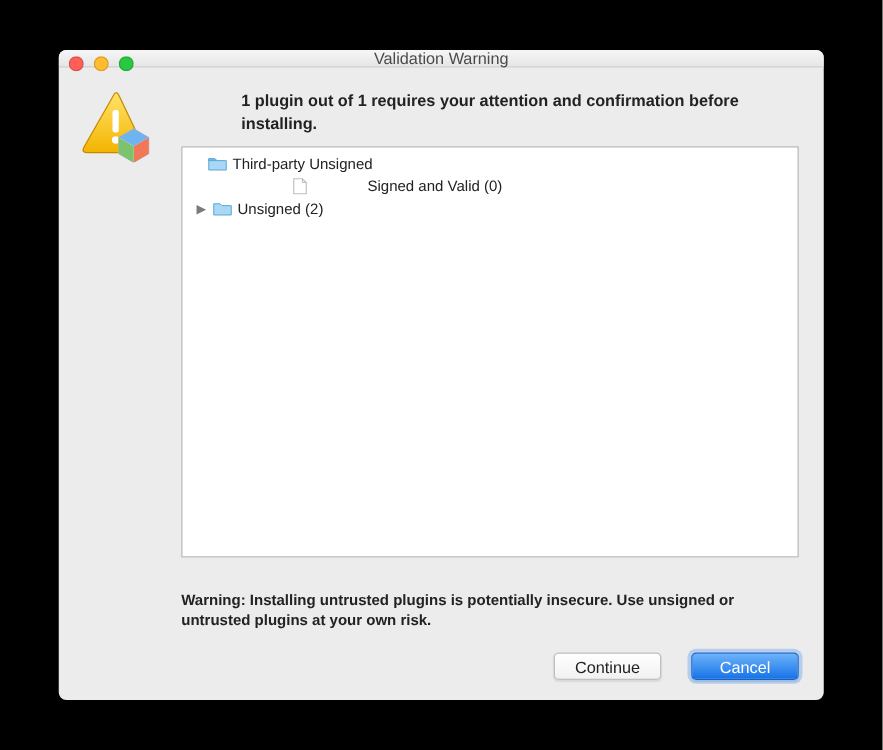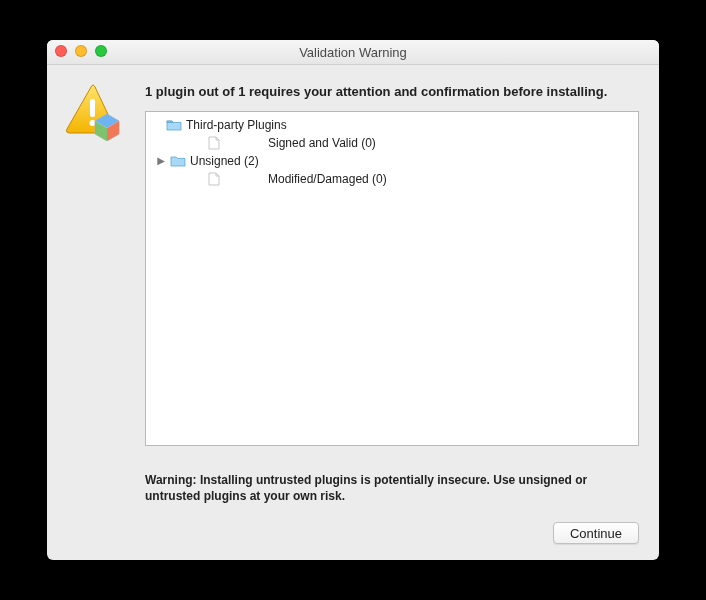--- a/index.html
+++ b/index.html
@@ -17,21 +17,21 @@
       width: 612px;
       height: 520px;
       background: #ececec;
       border-radius: 6px;
       box-shadow: 0 20px 60px rgba(0,0,0,0.6), 0 0 0 1px rgba(0,0,0,0.15);
       display: flex;
       flex-direction: column;
       overflow: hidden;
     }
     .titlebar {
-      height: 25px;
+      height: 14px;
       background: linear-gradient(to bottom, #f6f6f6, #e6e6e6);
       border-bottom: 1px solid #d0d0d0;
       display: flex;
       align-items: center;
       position: relative;
     }
     .traffic {
       position: absolute;
       left: 8px;
       top: 5px;
@@ -71,20 +71,21 @@
       flex: 1;
       display: flex;
       flex-direction: column;
     }
     .message {
       font-size: 13px;
       font-weight: 600;
       color: #222;
       margin-bottom: 10px;
       line-height: 1.35;
+      margin-left: 48px;
     }
     .tree {
       flex: 1;
       background: #fff;
       border: 1px solid #b8b8b8;
       overflow: auto;
       padding: 4px 0;
     }
     .tree-row {
       display: flex;
@@ -101,21 +102,21 @@
       flex-shrink: 0;
       text-align: center;
       color: #7a7a7a;
       font-size: 10px;
     }
     .node-icon {
       width: 16px;
       height: 14px;
       flex-shrink: 0;
     }
-    .indent1 { padding-left: 4px; gap: 46px; }
+    .indent1 { padding-left: 30px; gap: 46px; }
     .warning-text {
       font-size: 12px;
       font-weight: 600;
       color: #222;
       margin-top: 26px;
       line-height: 1.35;
     }
     .buttons {
       display: flex;
       justify-content: flex-end;
@@ -184,21 +185,21 @@
 
       <div class="tree">
         <div class="tree-row">
           <span class="disc"></span>
           <span class="node-icon">
             <svg width="16" height="14" viewBox="0 0 16 14">
               <path d="M1 3 L6 3 L7.5 4.5 L15 4.5 L15 12 L1 12 Z" fill="#a9d8f7" stroke="#5aa7d6" stroke-width="0.8"></path>
               <path d="M1 3 L6 3 L7.5 4.5 L1 4.5 Z" fill="#79c2ee" stroke="#5aa7d6" stroke-width="0.8"></path>
             </svg>
           </span>
-          <span>Third-party Plugins</span>
+          <span>Third-party Unsigned</span>
         </div>
 
         <div class="tree-row indent1">
           <span class="disc"></span>
           <span class="node-icon">
             <svg width="16" height="14" viewBox="0 0 16 14">
               <path d="M3 1 L10 1 L13 4 L13 13 L3 13 Z" fill="#fff" stroke="#bfbfbf" stroke-width="0.9"></path>
               <path d="M10 1 L10 4 L13 4" fill="none" stroke="#bfbfbf" stroke-width="0.9"></path>
             </svg>
           </span>
@@ -209,34 +210,27 @@
         <div class="tree-row" style="padding-left:10px;">
           <span class="disc">▶</span>
           <span class="node-icon">
             <svg width="16" height="14" viewBox="0 0 16 14">
               <path d="M1 3 L6 3 L7.5 4.5 L15 4.5 L15 12 L1 12 Z" fill="#a9d8f7" stroke="#5aa7d6" stroke-width="0.8"></path>
             </svg>
           </span>
           <span>Unsigned (2)</span>
         </div>
 
-        <div class="tree-row indent1">
-          <span class="disc"></span>
-          <span class="node-icon">
-            <svg width="16" height="14" viewBox="0 0 16 14">
-              <path d="M3 1 L10 1 L13 4 L13 13 L3 13 Z" fill="#fff" stroke="#bfbfbf" stroke-width="0.9"></path>
-              <path d="M10 1 L10 4 L13 4" fill="none" stroke="#bfbfbf" stroke-width="0.9"></path>
-            </svg>
-          </span>
-          <span>Modified/Damaged (0)</span>
-        </div>
       </div>
 
       <div class="warning-text">Warning: Installing untrusted plugins is potentially insecure. Use unsigned or untrusted plugins at your own risk.</div>
 
       <div class="buttons">
         <div class="btn">
           <span>Continue</span>
+        </div>
+        <div class="btn default">
+          <span>Cancel</span>
         </div>
       </div>
     </div>
   </div>
 </div>
 
 </body></html>

